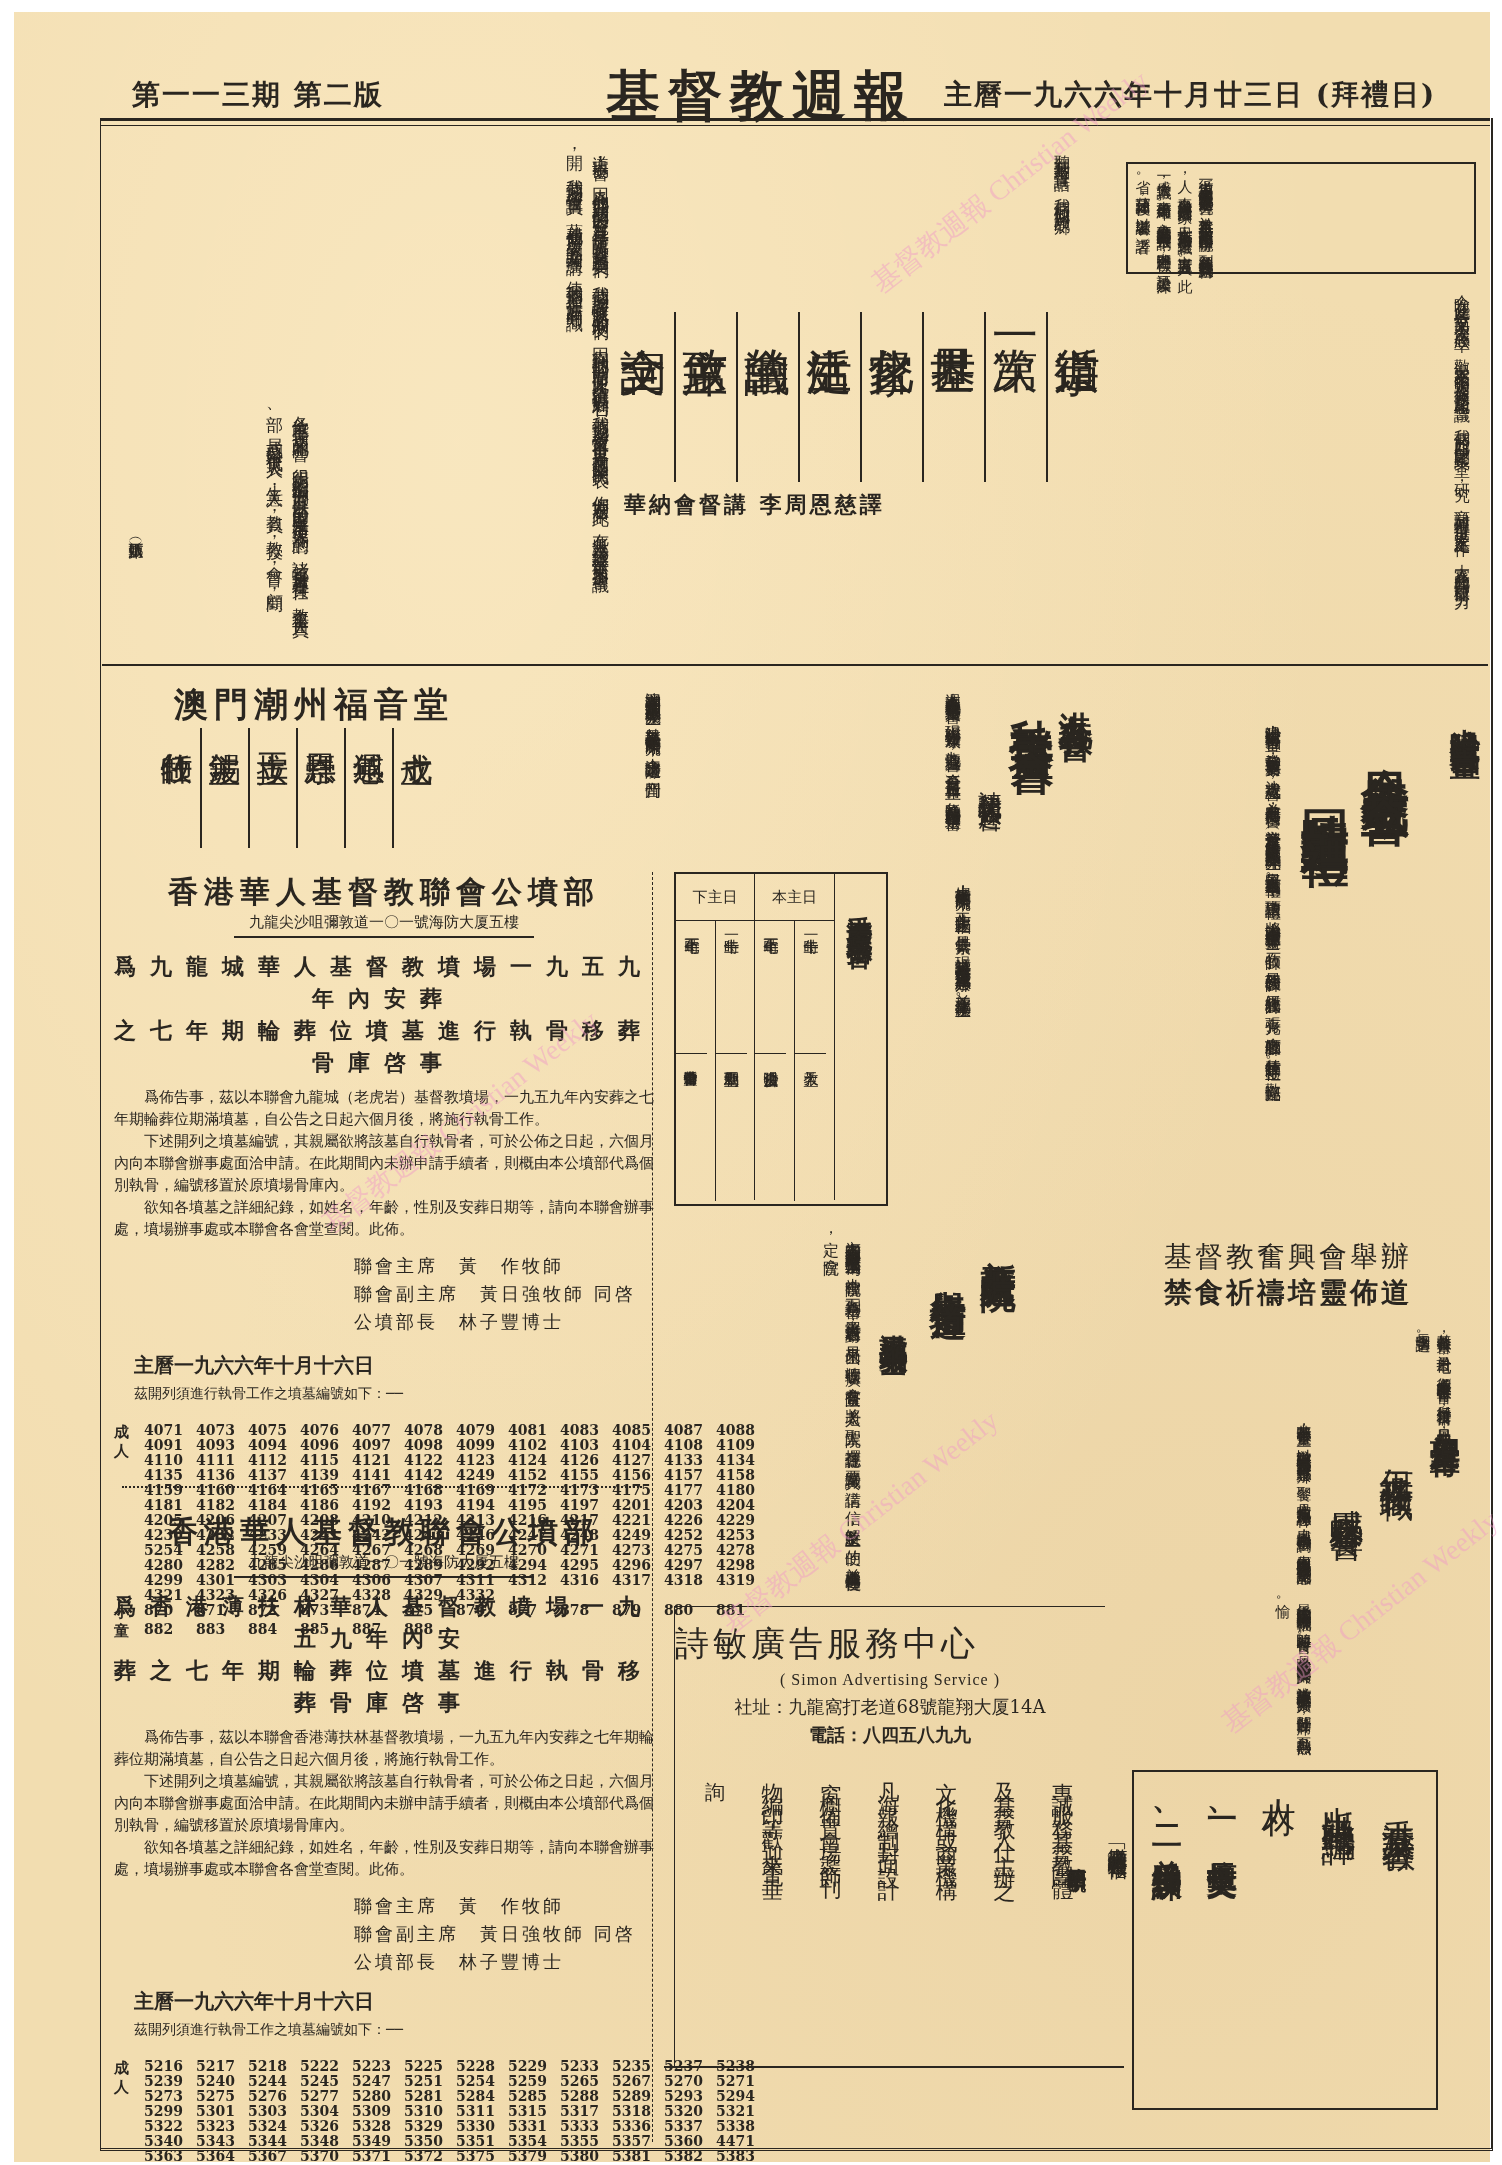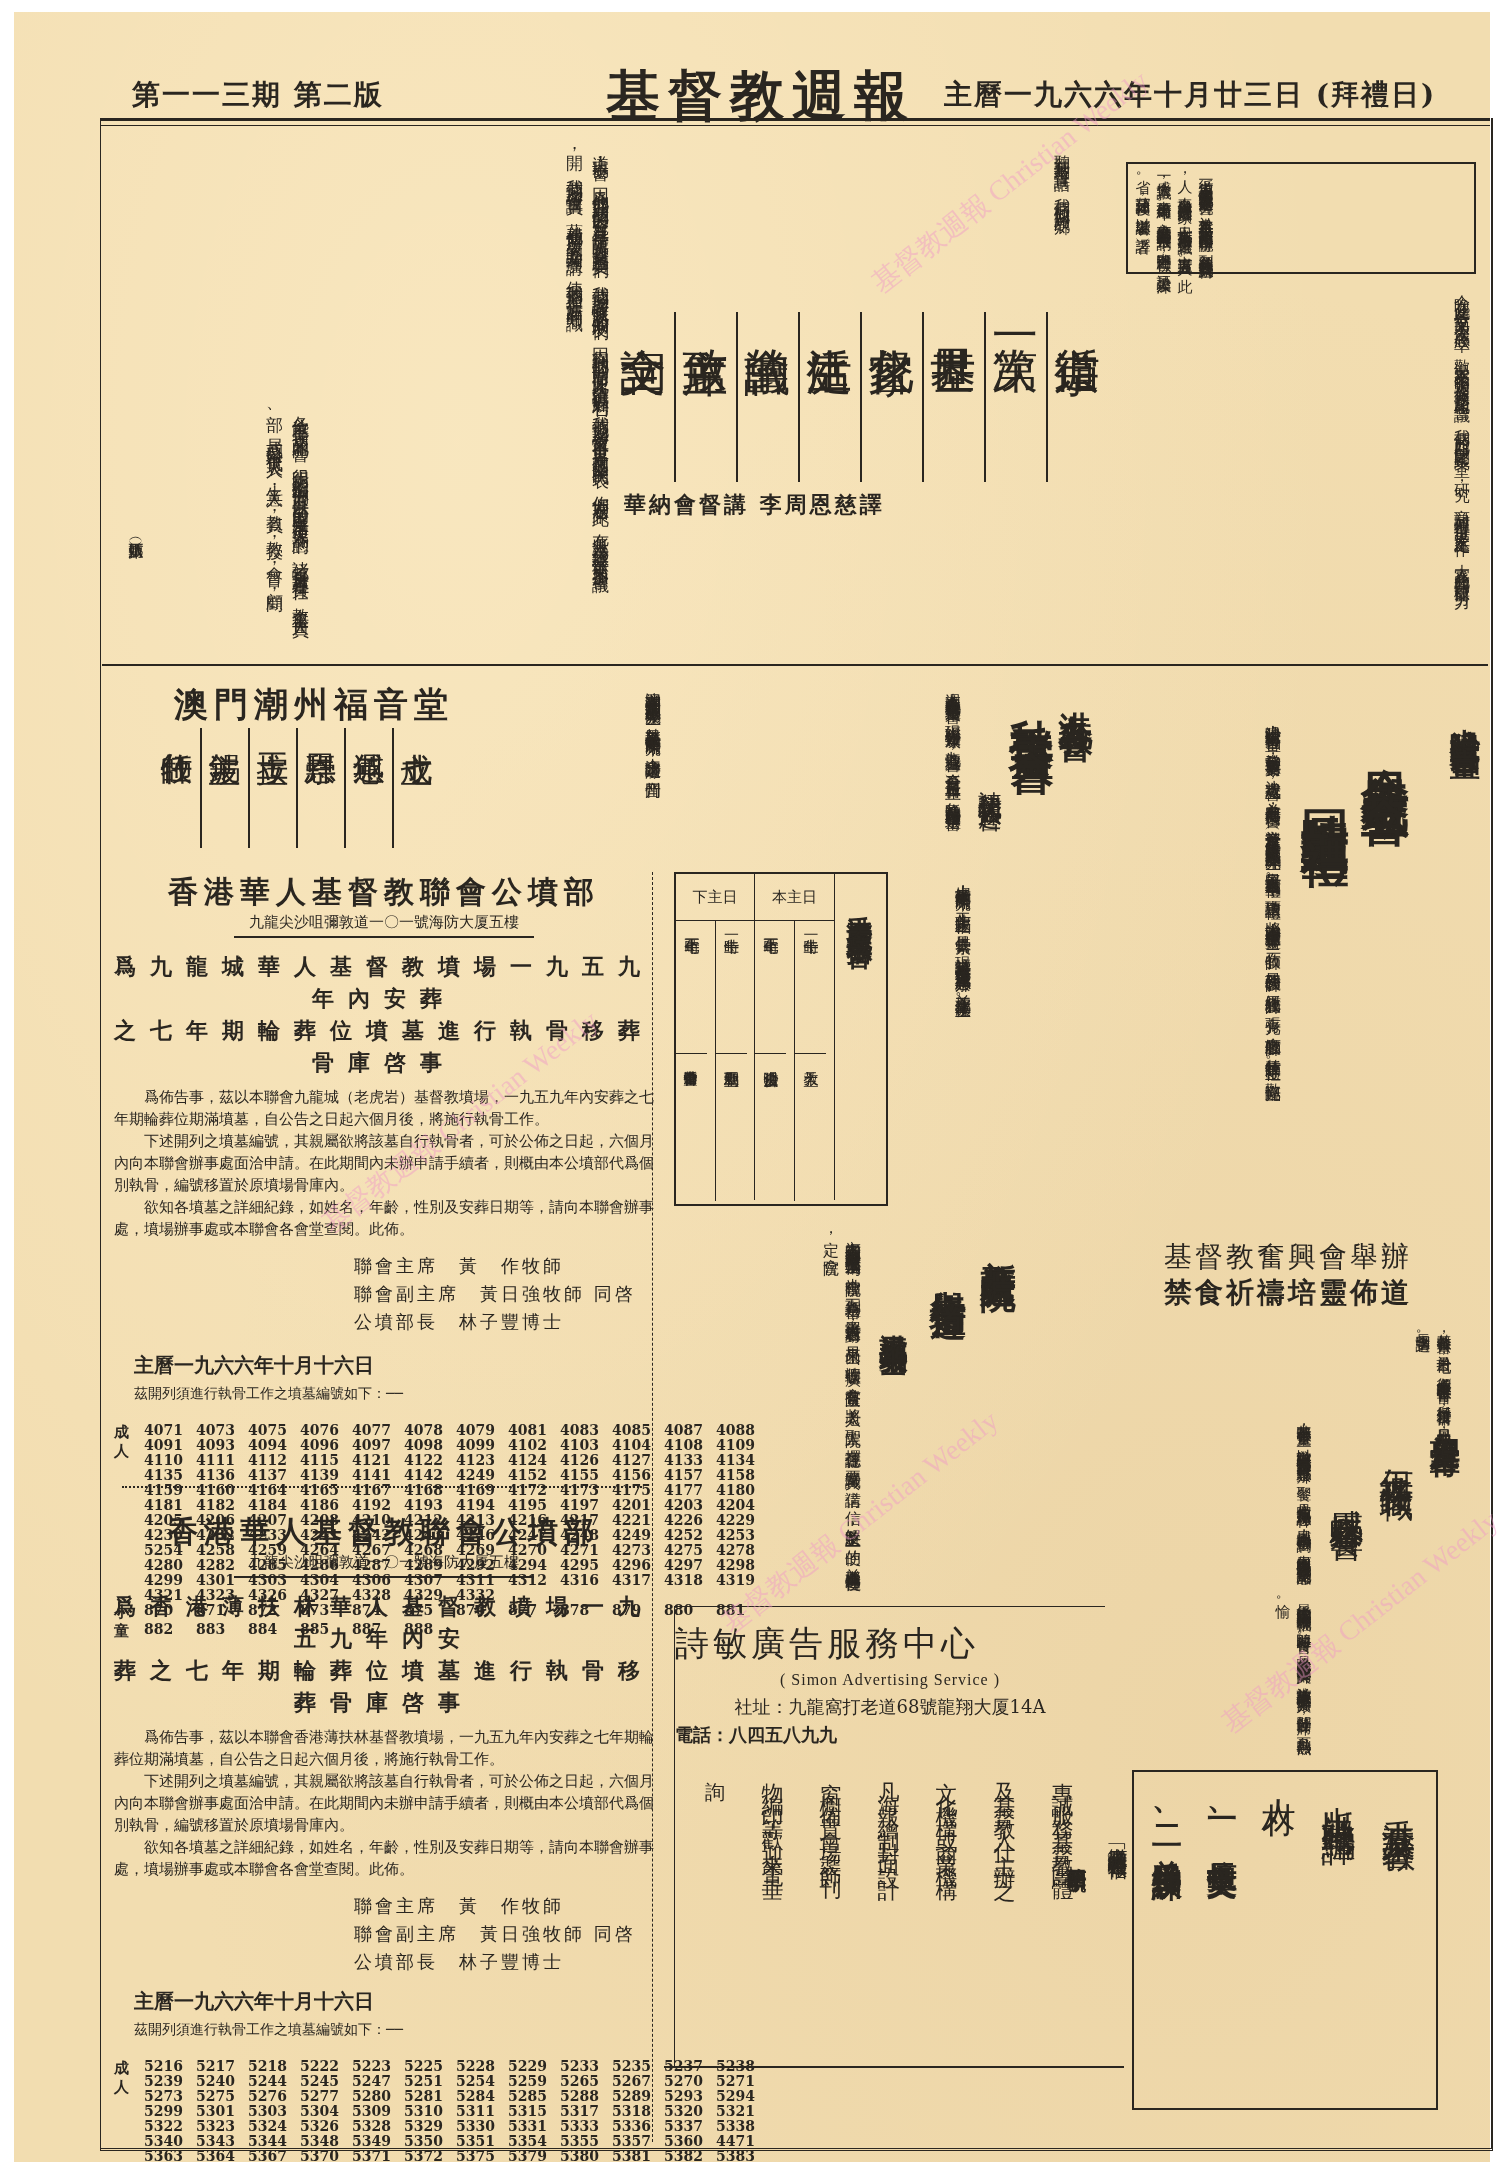--- a/index.html
+++ b/index.html
@@ -446,21 +446,21 @@
   <div class="abs vt" style="left:1410px;top:1400px;height:200px;font-size:30px;font-weight:bold;letter-spacing:3px;">望覺堂舉行</div>
   <div class="abs vt" style="left:1360px;top:1430px;height:320px;font-size:34px;letter-spacing:3px;">何天祐受任牧職</div>
   <div class="abs vt" style="left:1310px;top:1470px;height:320px;font-size:34px;letter-spacing:3px;">感恩崇拜暨餐會</div>
   <div class="abs vt col" style="left:1090px;top:1400px;height:170px;width:210px;font-size:15px;line-height:21px;letter-spacing:1px;">中華基督教會望覺堂，以該堂聖職何天祐牧師於本月二日舉行感恩崇拜，聖餐，是晚假座八用日謝恩神，感恩寧由執事會致詞，由何恩執事陳暨代表執事會致送紀念品。</div>
   <div class="abs vt col" style="left:1140px;top:1580px;height:150px;width:160px;font-size:15px;line-height:21px;letter-spacing:1px;">最後由該堂顧問劉瑞沿牧師祝福，隨即舉行餐會。是晚參加者有香港區會各牧師夫婦，該堂執事值理教友等三佰餘人，筵開廿餘席，至爲熱烈歡愉。</div>
 
   <div class="abs" style="left:660px;top:1594px;width:430px;border-top:1px solid #2a2620;border-left:1px solid #2a2620;height:460px;">
     <div style="text-align:left;font-size:34px;letter-spacing:4px;margin-top:14px;">詩敏廣告服務中心</div>
     <div style="text-align:center;font-size:16px;margin-top:4px;font-family:'Liberation Serif',serif;letter-spacing:1px;">( Simon Advertising Service )</div>
     <div style="text-align:center;font-size:18px;font-weight:normal;margin-top:6px;">社址：九龍窩打老道68號龍翔大厦14A</div>
-    <div style="font-size:18px;font-weight:bold;margin-top:4px;">電話：八四五八九九</div>
+    <div style="text-align:center;font-size:18px;font-weight:bold;margin-top:4px;">電話：八四五八九九</div>
     <div style="display:flex;flex-direction:row-reverse;justify-content:center;gap:28px;margin-top:18px;">
       <div class="vt" style="font-size:22px;letter-spacing:12px;">專誠服務基督教團體</div>
       <div class="vt" style="font-size:22px;letter-spacing:12px;">及基督教人仕主辦之</div>
       <div class="vt" style="font-size:22px;letter-spacing:12px;">文化機構或商業機構</div>
       <div class="vt" style="font-size:22px;letter-spacing:12px;">凡海報繪制封面設計</div>
       <div class="vt" style="font-size:22px;letter-spacing:12px;">窗櫥佈置會場裝飾刊</div>
       <div class="vt" style="font-size:22px;letter-spacing:12px;">物編印等歡迎來電垂</div>
       <div class="vt" style="font-size:20px;letter-spacing:12px;">詢</div>
     </div>
   </div>

